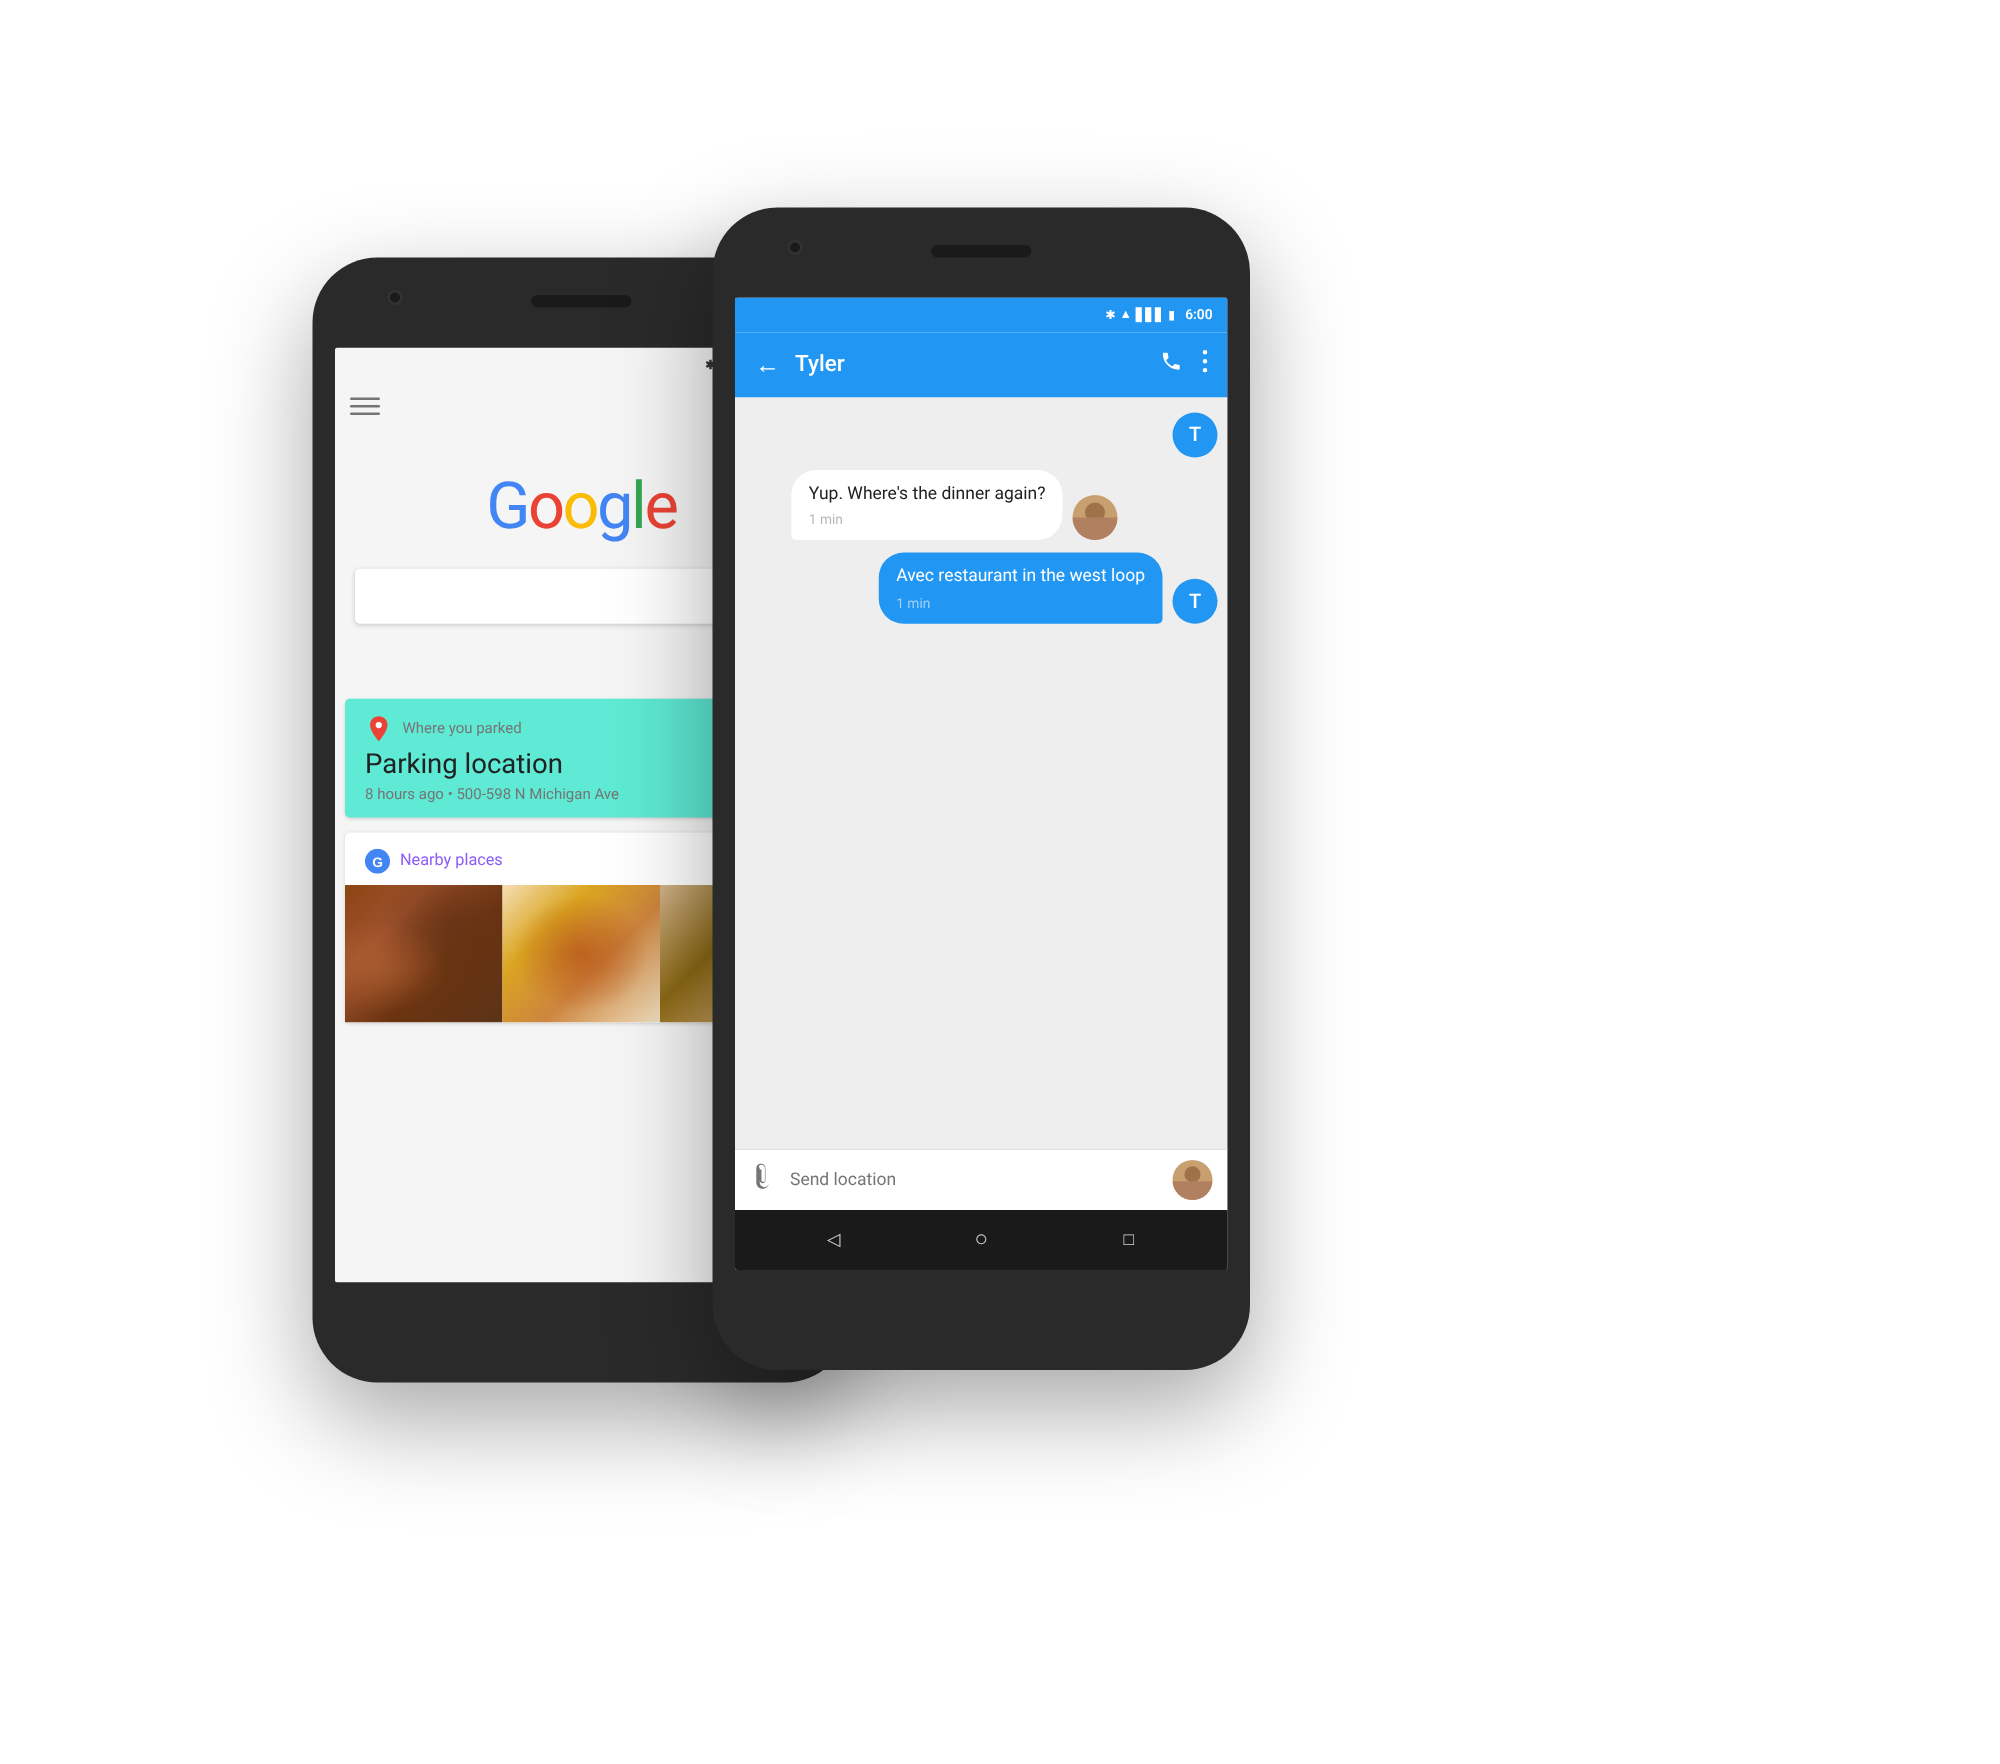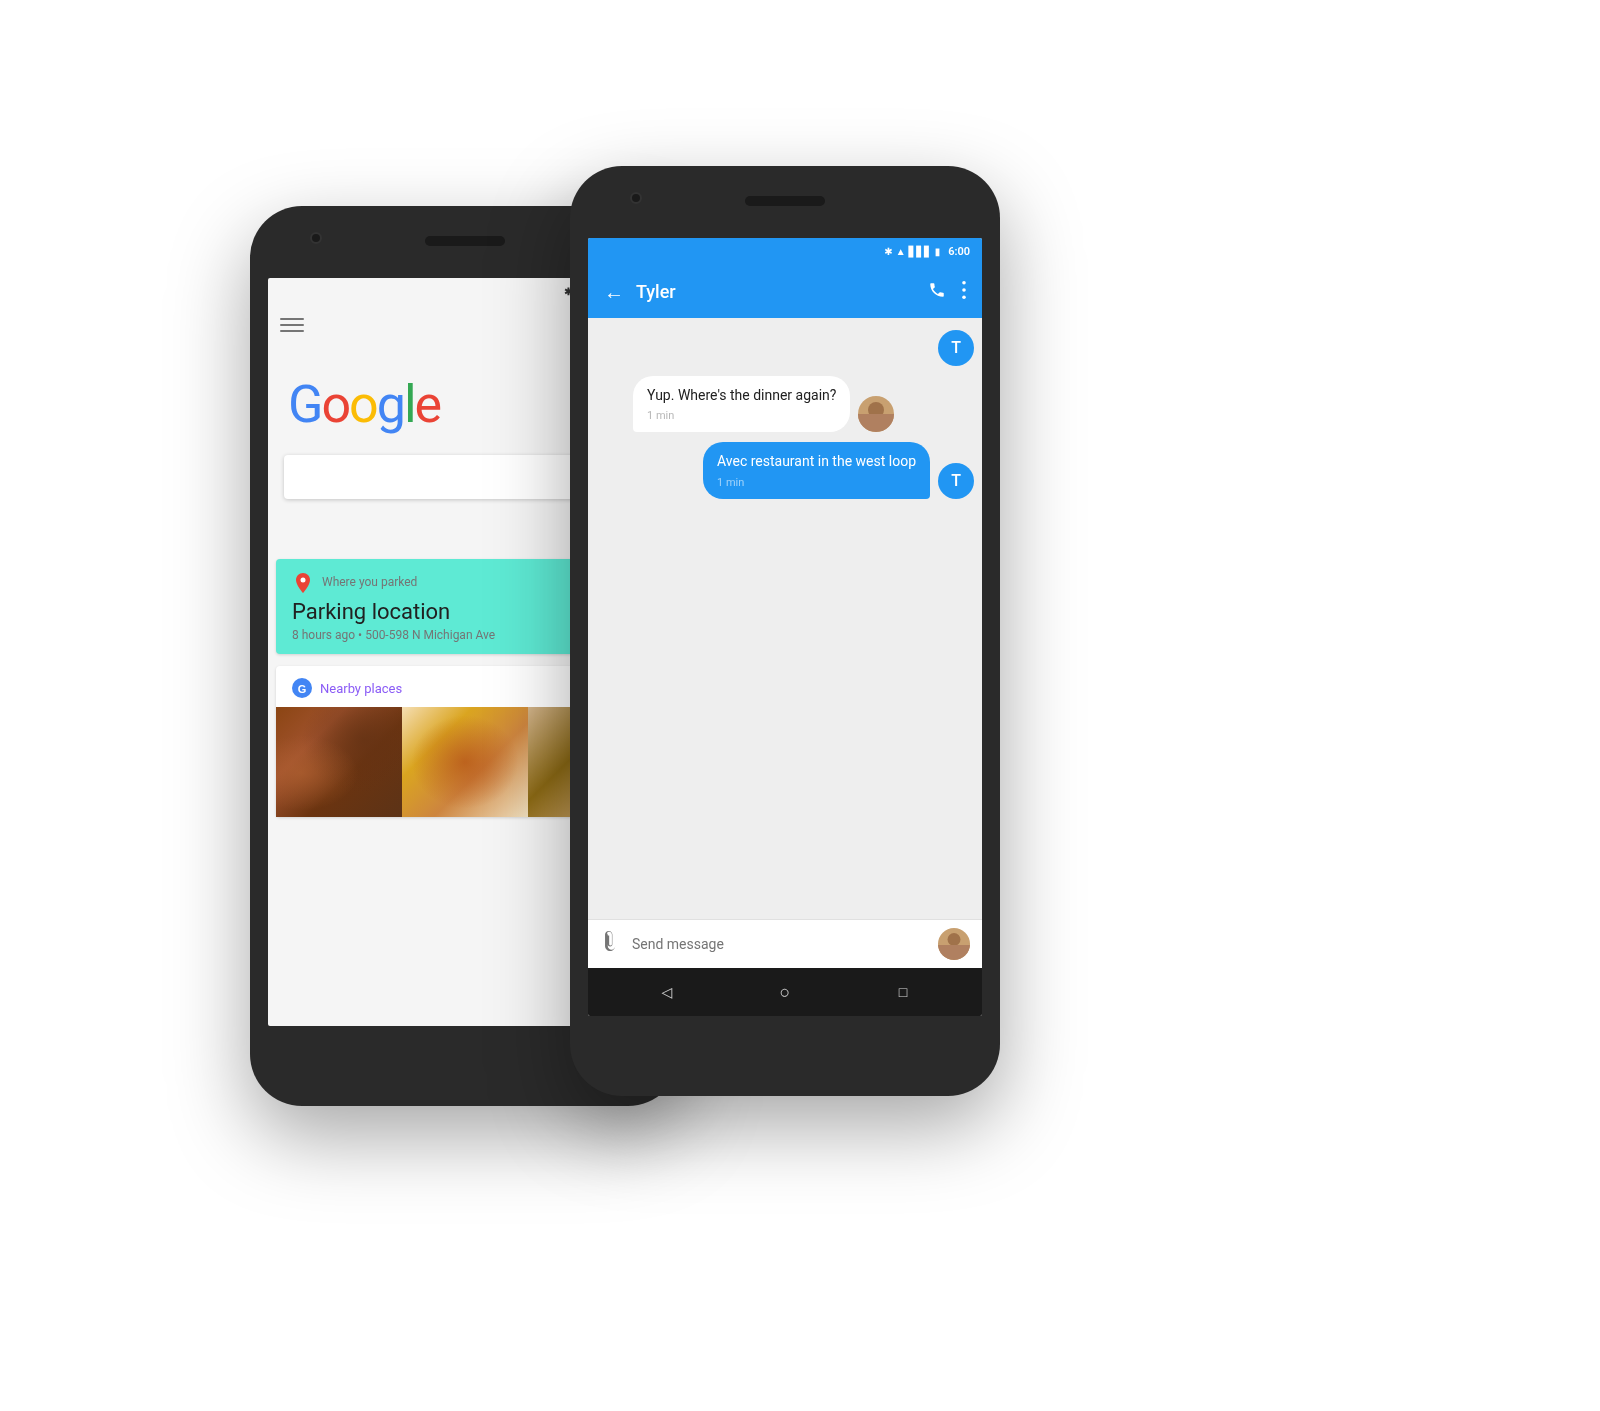--- a/index.html
+++ b/index.html
@@ -153,20 +153,21 @@
 
     .hamburger-menu span {
       display: block;
       height: 2px;
       background: #757575;
       border-radius: 1px;
     }
 
     .google-logo-area {
       display: flex;
+      justify-content: center;
       padding: 30px 20px 20px;
     }
 
     .google-logo {
       font-size: 52px;
       font-weight: 400;
       letter-spacing: -2px;
     }
 
     .g-blue { color: #4285F4; }
@@ -728,21 +729,21 @@
 
 
         </div>
 
         <div class="msg-input-area">
           <span class="attach-icon">
             <svg width="22" height="22" viewBox="0 0 24 24" fill="#757575">
               <path d="M16.5 6v11.5c0 2.2-1.8 4-4 4s-4-1.8-4-4V5C7 3.3 8.3 2 10 2s3 1.3 3 3v10.5c0 .8-.7 1.5-1.5 1.5s-1.5-.7-1.5-1.5V6H8.5v9.5c0 1.4 1.1 2.5 2.5 2.5s2.5-1.1 2.5-2.5V5c0-2.2-1.8-4-4-4S5.5 2.8 5.5 5v12.5c0 3 2.5 5.5 5.5 5.5s5.5-2.5 5.5-5.5V6h-1z"></path>
             </svg>
           </span>
-          <div class="msg-input">Send message</div>
+          <div class="msg-input">Send location</div>
           <div class="msg-avatar-small"></div>
         </div>
 
         <div class="nav-bottom">
           <div class="nav-btn">
             <span style="color:rgba(255,255,255,0.8); font-size:14px;">◁</span>
           </div>
           <div class="nav-btn">
             <span style="color:rgba(255,255,255,0.8); font-size:18px;">○</span>
           </div>

